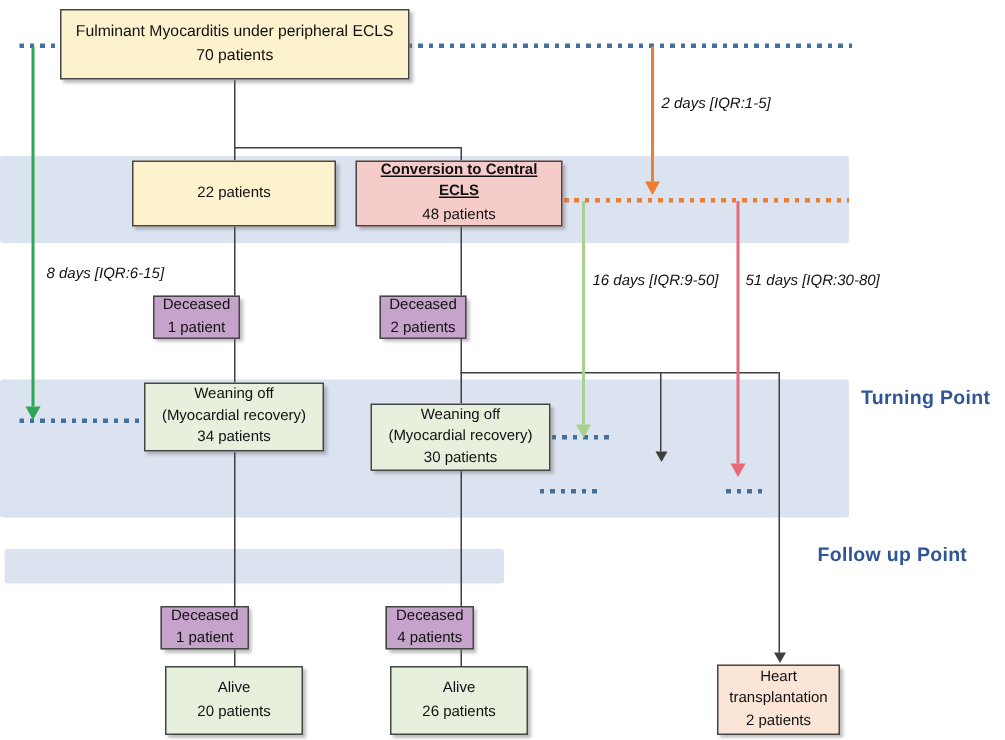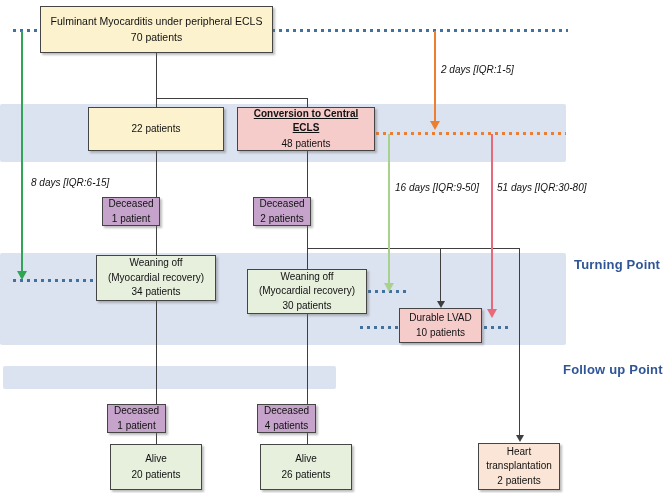--- a/index.html
+++ b/index.html
@@ -81,21 +81,21 @@
 
   <div class="arrow-line" style="left:491px;top:134px;height:175px;background:var(--arrow-red)"></div>
   <div class="arrow-head" style="left:487px;top:309px;border-top:9px solid var(--arrow-red)"></div>
 
   <div class="day-label" style="left:441px;top:64px">2 days [IQR:1-5]</div>
   <div class="day-label" style="left:31px;top:177px">8 days [IQR:6-15]</div>
   <div class="day-label" style="left:395px;top:182px">16 days [IQR:9-50]</div>
   <div class="day-label" style="left:497px;top:182px">51 days [IQR:30-80]</div>
 
   <div class="stage-label" style="left:574px;top:257px">Turning Point</div>
-  <div class="stage-label" style="left:563px;top:362px">Follow up Point</div>
+  <div class="stage-label" style="left:545px;top:362px">Follow up Point</div>
 
   <div class="box yellow" style="left:40px;top:6px;width:233px;height:47px;font-size:10.5px">
     <div>Fulminant Myocarditis under peripheral ECLS</div>
     <div class="count-line">70 patients</div>
   </div>
 
   <div class="box yellow" style="left:88px;top:107px;width:136px;height:44px">
     <div class="count-line">22 patients</div>
   </div>
 
@@ -119,24 +119,20 @@
     <div>(Myocardial recovery)</div>
     <div>34 patients</div>
   </div>
 
   <div class="box green" style="left:247px;top:269px;width:120px;height:45px">
     <div>Weaning off</div>
     <div>(Myocardial recovery)</div>
     <div>30 patients</div>
   </div>
 
-  <div class="box pink" style="left:399px;top:308px;width:83px;height:35px">
-    <div>Durable LVAD</div>
-    <div>10 patients</div>
-  </div>
 
   <div class="box purple" style="left:87px;top:404px;width:59px;height:29px">
     <div>Deceased</div>
     <div>1 patient</div>
   </div>
 
   <div class="box purple" style="left:237px;top:404px;width:59px;height:29px">
     <div>Deceased</div>
     <div>4 patients</div>
   </div>

